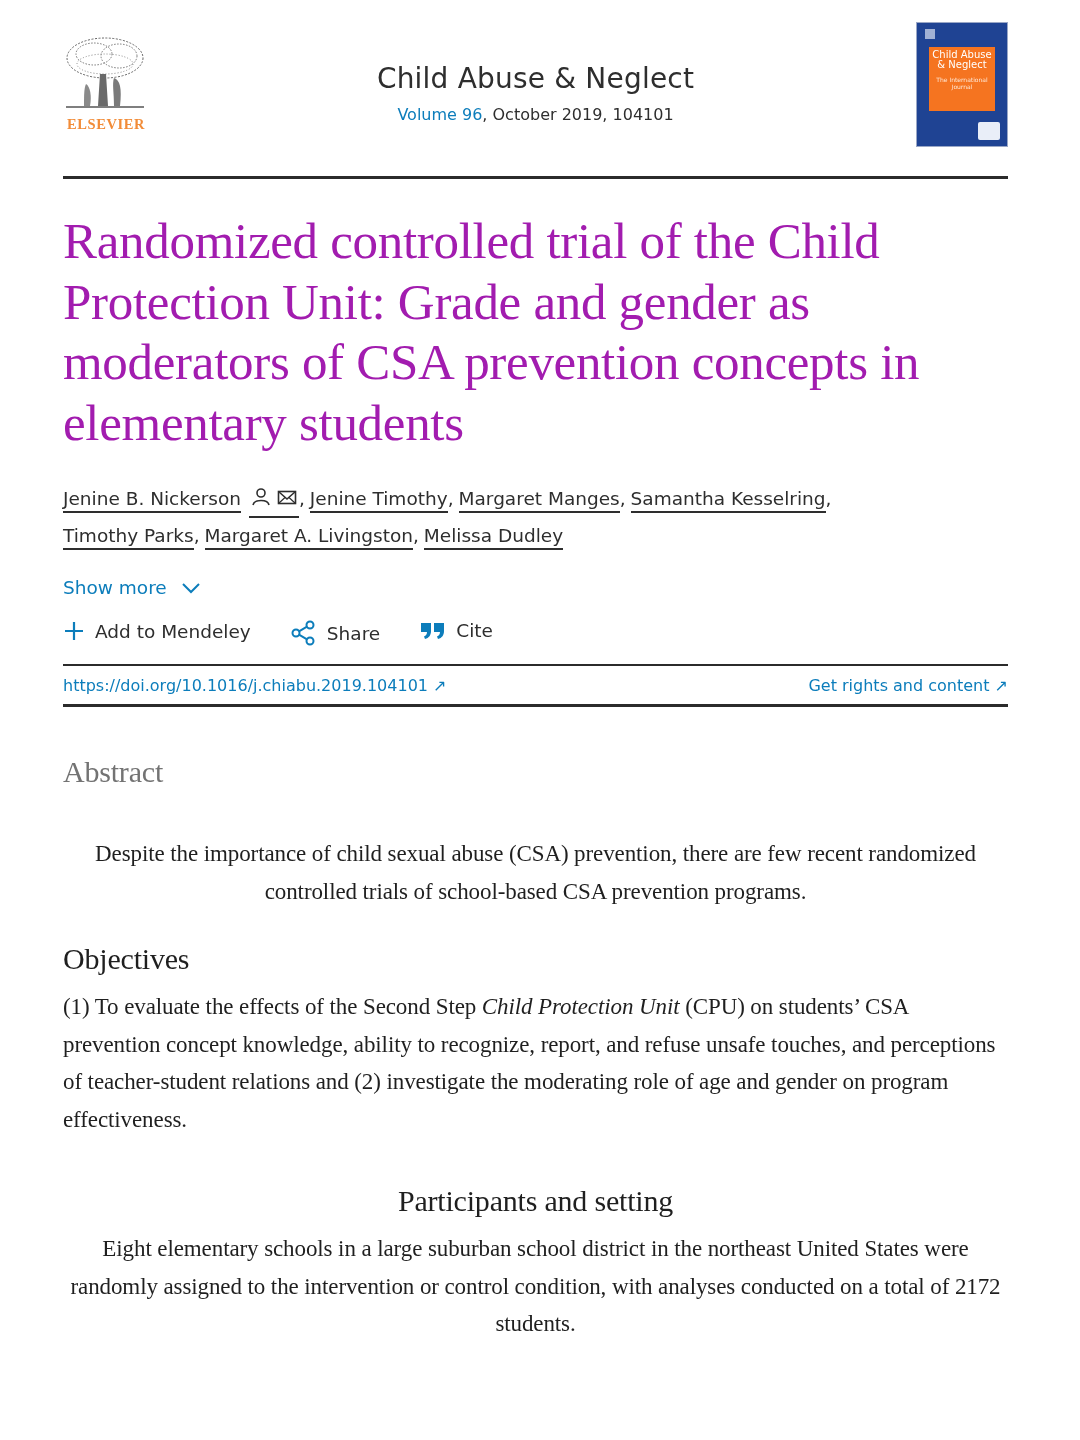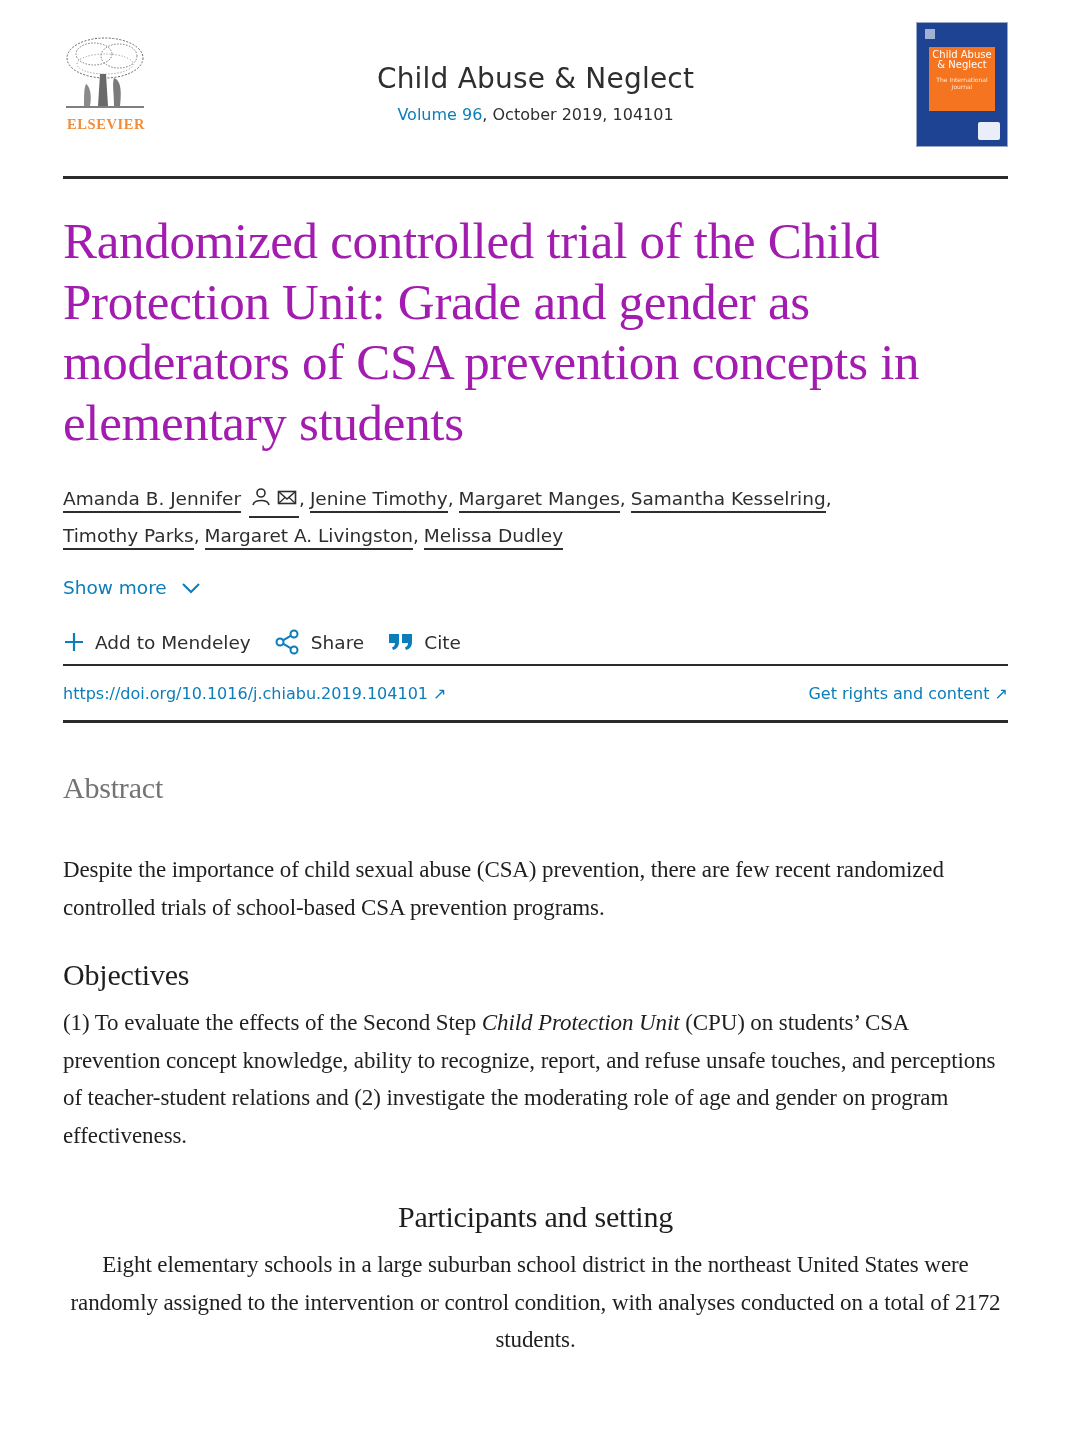--- a/index.html
+++ b/index.html
@@ -38,36 +38,36 @@
   .authors { margin-top: 28px; font-family: "DejaVu Sans", sans-serif; font-size: 18.5px; line-height: 35px; color: #2e2e2e; }
   .author { color: #2e2e2e; text-decoration: none; border-bottom: 2px solid #2e2e2e; padding-bottom: 2px; }
   .author-icons { display: inline-block; border-bottom: 2px solid #2e2e2e; padding: 0 2px 0 2px; margin-left: 8px; vertical-align: baseline; }
   .author-icons svg { vertical-align: -2px; }
   .sep { margin-right: 5px; }
 
   .show-more { margin-top: 24px; font-family: "DejaVu Sans", sans-serif; font-size: 18.5px; color: #0c7dbb;
                display: inline-flex; align-items: center; gap: 14px; cursor: pointer; }
 
   
-  .actions { margin-top: 22px; height: 44px; display: flex; align-items: center; gap: 24px;
+  .actions { margin-top: 22px; height: 44px; display: flex; align-items: flex-start; gap: 40px;
              font-family: "DejaVu Sans", sans-serif; font-size: 18.5px; color: #2e2e2e; }
   .action { display: inline-flex; align-items: center; gap: 10px; cursor: pointer; }
   .rule-thin { border-top: 2px solid #2b2b2b; }
 
-  .links-row { height: 54px; display: flex; justify-content: space-between; align-items: center;
+  .links-row { height: 38px; display: flex; justify-content: space-between; align-items: center;
                font-family: "DejaVu Sans", sans-serif; font-size: 16px; }
   .links-row a { color: #0c7dbb; text-decoration: none; }
 
   
   .abstract { margin-top: 48px; font-family: "Liberation Serif", serif; }
   .abstract h2 { font-weight: normal; font-size: 30px; margin: 0; color: #737373; letter-spacing: -0.2px; }
   .abstract h3 { font-weight: normal; font-size: 30px; margin: 0; color: #1f1f1f; letter-spacing: -0.2px; }
   .abstract p { font-size: 23px; line-height: 37.5px; margin: 0; color: #1f1f1f; letter-spacing: -0.1px; }
   .sec-bg { margin-top: 46px; }
-  .sec-bg p { margin-top: 29px; }
+  .sec-bg p { margin-top: 29px; text-align: center; }
   .sec-obj { margin-top: 32px; }
   .sec-obj p { margin-top: 12px; }
   .sec-part { margin-top: 46px; text-align: center; }
   .sec-part p { margin-top: 12px; }
 </style>
 </head>
 <body>
 
 <div class="page">
 
@@ -105,21 +105,21 @@
     </div>
   </div>
 
   <div class="rule-thick"></div>
 
   
   <h1 class="article-title">Randomized controlled trial of the Child Protection Unit: Grade and gender as moderators of CSA prevention concepts in elementary students</h1>
 
   
   <div class="authors">
-    <a class="author">Amanda B. Jennifer</a><span class="author-icons"><svg width="20" height="20" viewBox="0 0 20 20">
+    <a class="author">Jenine B. Nickerson</a><span class="author-icons"><svg width="20" height="20" viewBox="0 0 20 20">
           <circle cx="10" cy="6" r="4" fill="none" stroke="#2e2e2e" stroke-width="1.6"></circle>
           <path d="M2 18 C3 12 17 12 18 18" fill="none" stroke="#2e2e2e" stroke-width="1.6"></path>
         </svg>&nbsp;<svg width="20" height="18" viewBox="0 0 20 18">
           <rect x="1.5" y="2.5" width="17" height="12" fill="none" stroke="#2e2e2e" stroke-width="1.6"></rect>
           <path d="M1.5 2.5 L10 10 L18.5 2.5" fill="none" stroke="#2e2e2e" stroke-width="1.6"></path>
           <path d="M1.5 14.5 L8 8.5 M18.5 14.5 L12 8.5" fill="none" stroke="#2e2e2e" stroke-width="1.2"></path>
         </svg></span><span class="sep">,</span><a class="author">Jenine Timothy</a><span class="sep">,</span><a class="author">Margaret Manges</a><span class="sep">,</span><a class="author">Samantha Kesselring</a><span>,</span><br>
     <a class="author">Timothy Parks</a><span class="sep">,</span><a class="author">Margaret A. Livingston</a><span class="sep">,</span><a class="author">Melissa Dudley</a>
   </div>
 

